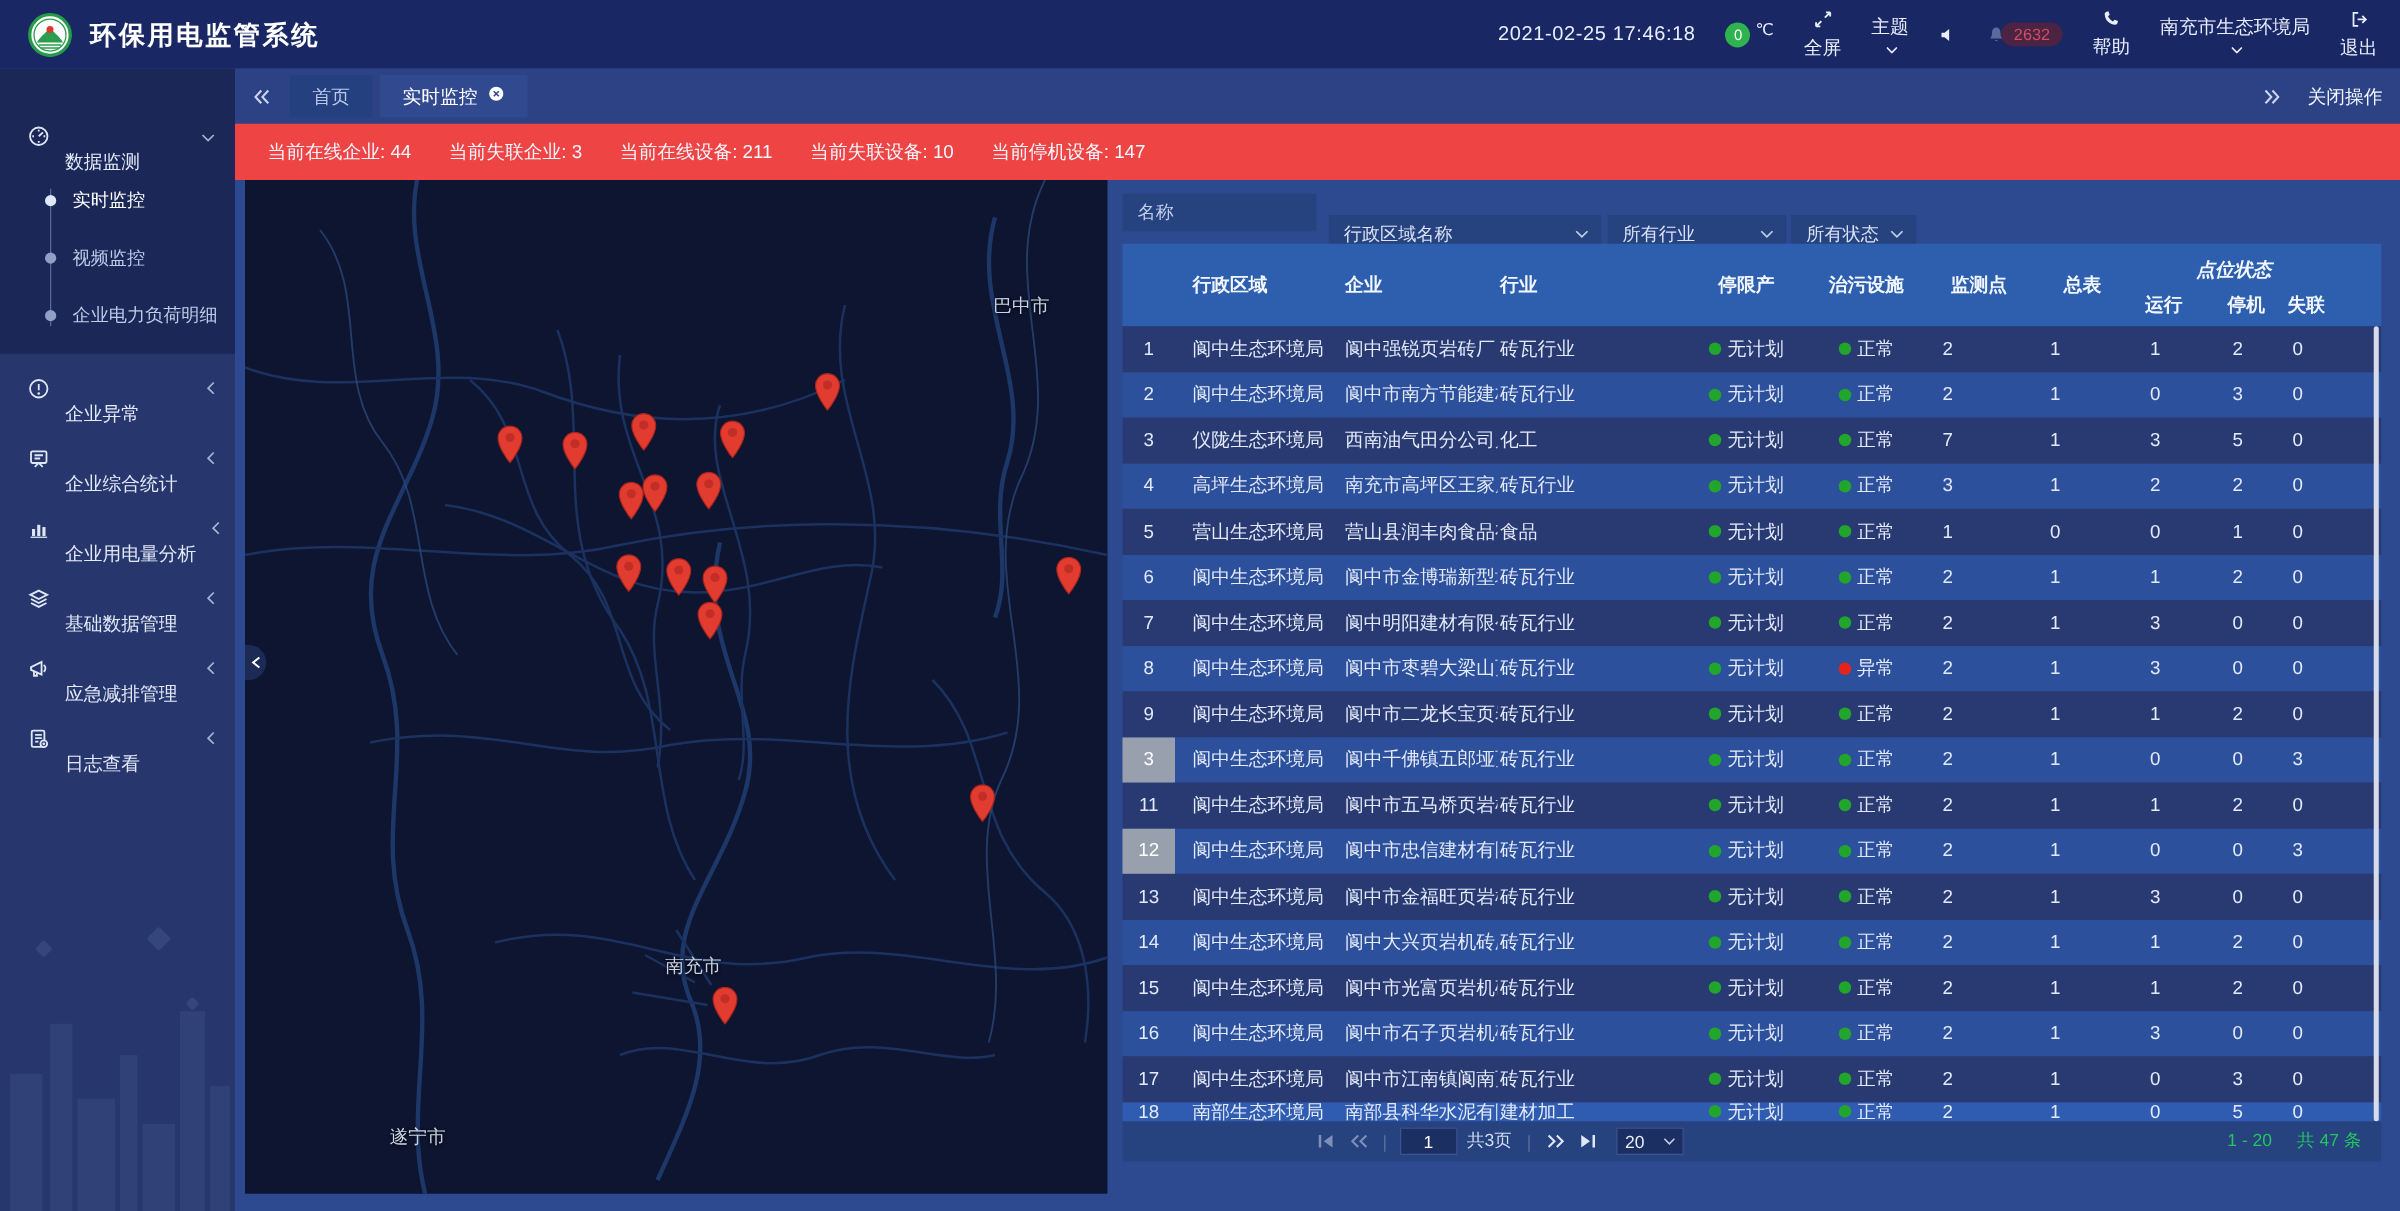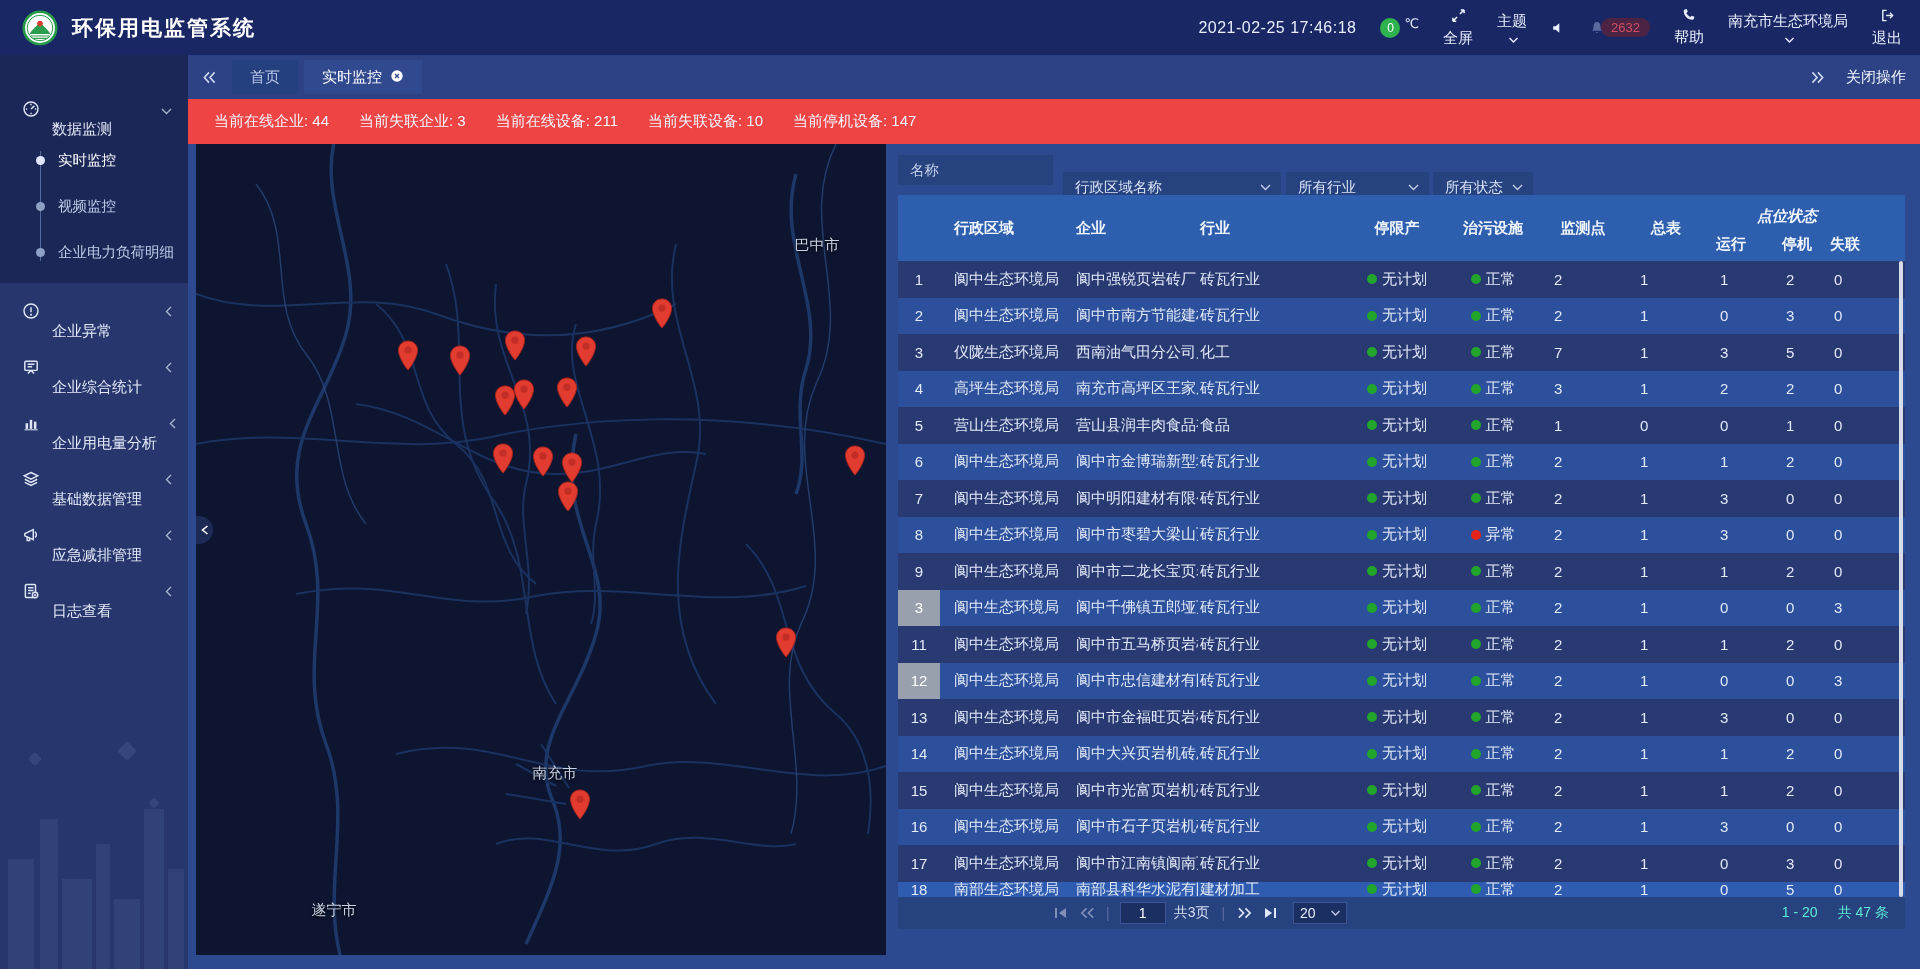--- a/index.html
+++ b/index.html
@@ -101,21 +101,21 @@
   .scroll-thumb { position:absolute; top:0; bottom:0; right:2px; width:4px; background:#d7dce8; border-radius:2px; }
 
   
   .pagination { height:32px; background:#26427f; display:flex; align-items:center; font-size:14px; color:#aab7d9; }
   .pg-spacer { width:150px; flex:none; }
   .pg-ico { display:flex; align-items:center; justify-content:center; width:26px; height:22px; cursor:pointer; }
   .pg-sep { color:#5b6da1; margin:0 6px; }
   .pg-input { width:46px; height:22px; background:#1c2f63; border:1px solid #3c5495; color:#fff; text-align:center; font-size:14px; margin:0 8px 0 4px; font-family:inherit; }
   .pg-pages { color:#d6def2; margin-right:6px; white-space:nowrap; }
   .pg-size { width:54px; height:22px; background:#1c2f63; border:1px solid #3c5495; color:#e6ecfa; display:flex; align-items:center; justify-content:space-between; padding:0 6px; margin-left:10px; cursor:pointer; }
-  .pg-count { margin-left:auto; padding-right:16px; color:#5eead4; display:flex; gap:20px; white-space:nowrap; }
+  .pg-count { margin-left:auto; padding-right:16px; color:#22c55e; display:flex; gap:20px; white-space:nowrap; }
 </style>
 </head>
 <body>
 
 <div class="page">
 
   <header class="topbar">
     <div class="brand">
       <svg class="logo-svg" viewBox="0 0 36 36">
         <circle cx="18" cy="18" r="17" fill="#ffffff"></circle>

